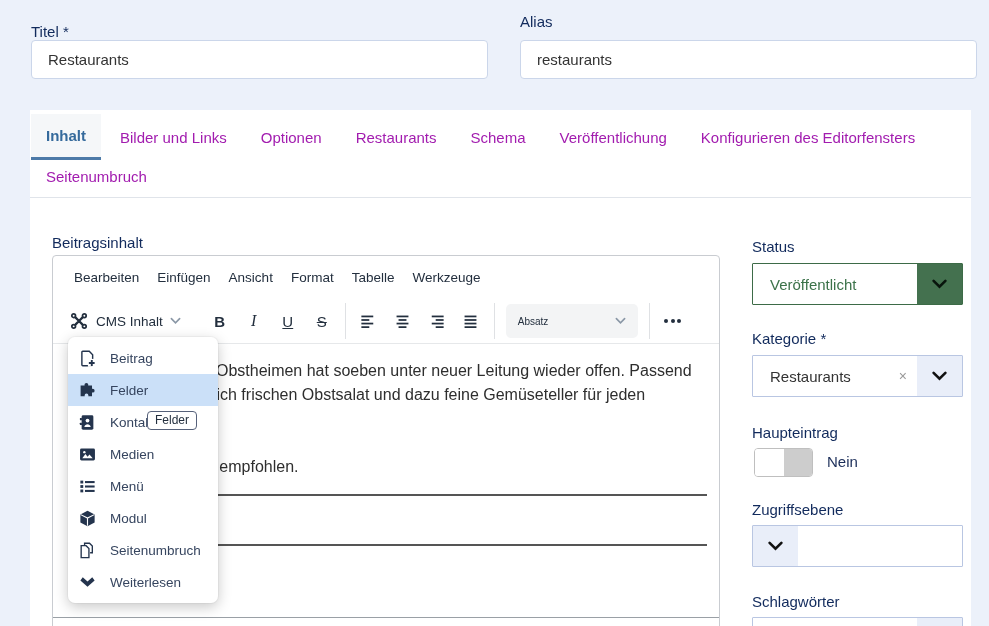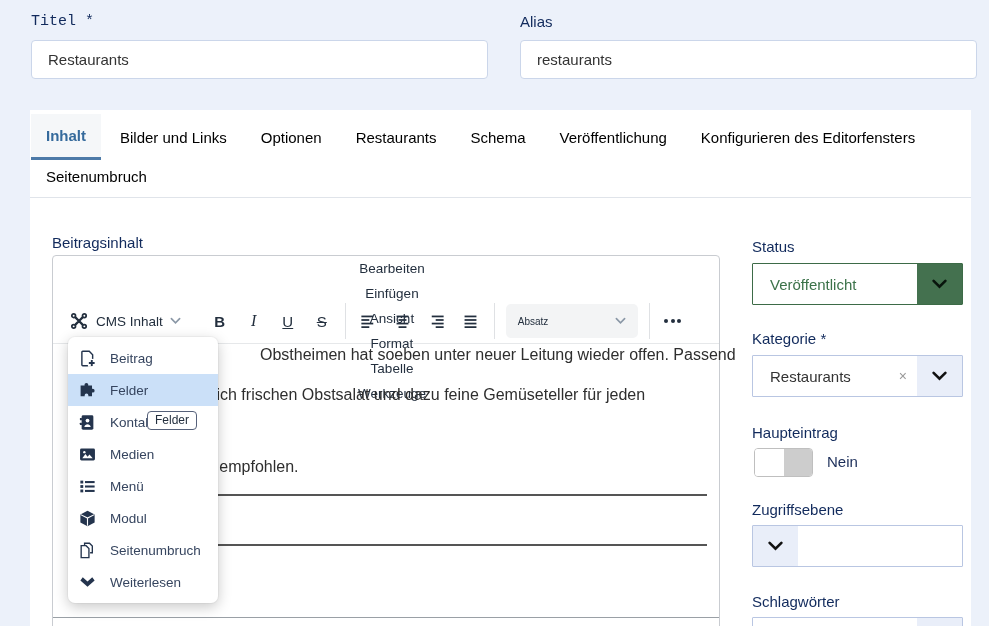--- a/index.html
+++ b/index.html
@@ -18,28 +18,28 @@
     position:absolute; height:39px; background:#fff;
     border:1px solid #cbd6ea; border-radius:4px;
     font-size:15px; color:#333; padding:0 16px;
     font-family:"Liberation Sans", sans-serif; outline:none; width:457px;
   }
 
   
   .card { position:absolute; left:30px; top:110px; width:941px; height:516px; background:#fff; }
 
   .tabs-row { position:absolute; left:1px; display:flex; gap:4px; }
-  .tab { height:46px; padding:0 15px; display:flex; align-items:center; font-size:15px; color:#000000; cursor:pointer; white-space:nowrap; }
+  .tab { height:46px; padding:0 15px; display:flex; align-items:center; font-size:15px; color:#a21caf; cursor:pointer; white-space:nowrap; }
   .tab.active { color:#356a9c; font-weight:bold; background:#f5f7f9; border-bottom:3px solid #4d7aa8; }
   .tab.row2 { height:41px; }
   .tabs-divider { position:absolute; left:0; right:0; top:87px; height:1px; background:#e0e4ea; }
 
   
   .editor { position:absolute; left:22px; top:145px; width:668px; height:380px; border:1px solid #c9ccd1; border-radius:4px; background:#fff; }
-  .menubar { height:43px; display:flex; align-items:center; padding-left:12px;flex-direction:column; }
+  .menubar { height:43px; display:flex; align-items:center; padding-left:12px; }
   .menu-item { padding:5px 9px; font-size:13.5px; color:#232f3e; border-radius:3px; cursor:pointer; white-space:nowrap; }
   .tbar { height:45px; display:flex; align-items:center; padding-left:8px; border-bottom:1px solid #e6e8ea; }
   .cms-btn { display:flex; align-items:center; gap:7px; padding:0 8px; height:34px; color:#232f3e; font-size:13.5px; cursor:pointer; white-space:nowrap; }
   .cms-btn svg.logo { width:20px; height:20px; color:#232f3e; }
   .chev-sm { width:11px; height:8px; color:#8a97a6; }
   .tb-btn { width:34px; height:34px; display:flex; align-items:center; justify-content:center; color:#232f3e; font-size:15px; cursor:pointer; border-radius:3px; }
   .b { font-weight:700; }
   .i { font-style:italic; font-family:"Liberation Serif", serif; font-size:16px; }
   .u { text-decoration:underline; }
   .s { text-decoration:line-through; }
@@ -76,21 +76,21 @@
   .combo-box .sel-seg { background:#e9eef9; }
   .remove-x { margin-right:10px; color:#999; font-size:14px; cursor:pointer; }
   .toggle { position:absolute; left:754px; top:448px; width:59px; height:29px; border:1px solid #bfbfbf; border-radius:4px; overflow:hidden; display:flex; cursor:pointer; }
   .toggle .half { flex:1; }
   .toggle .on-half { background:#fff; }
   .toggle .off-half { background:#cdcdcd; }
 </style>
 </head>
 <body>
 
-<div class="abs navy-label" style="left:31px; top:13px;font-family:Liberation Mono, monospace;">Titel *</div>
+<div class="abs navy-label" style="left:31px; top:23px;">Titel *</div>
 <input class="text-input" style="left: 31px; top: 40px;" readonly="" value="Restaurants">
 
 <div class="abs navy-label" style="left:520px; top:13px;">Alias</div>
 <input class="text-input" style="left: 520px; top: 40px;" readonly="" value="restaurants">
 
 <div class="card">
 
   <div class="tabs-row" style="top:4px;text-align:right;">
     <div class="tab active">Inhalt</div>
     <div class="tab">Bilder und Links</div>
@@ -184,21 +184,21 @@
       </div>
       <div class="tb-sep"></div>
       <div class="more-btn" aria-label="more">
         <i></i>
           <i></i>
           <i></i>
       </div>
     </div>
 
     <div class="econtent">
-      <div class="eline" style="left:163px; top:1px;margin-left:44px;">Obstheimen hat soeben unter neuer Leitung wieder offen. Passend</div>
+      <div class="eline" style="left:163px; top:17px;">Obstheimen hat soeben unter neuer Leitung wieder offen. Passend</div>
       <div class="eline" style="left:151px; top:41px;">glich frischen Obstsalat und dazu feine Gemüseteller für jeden</div>
       <div class="eline" style="left:153px; top:113px;">d empfohlen.</div>
       <div class="ehr" style="top:149px;"></div>
       <div class="ehr" style="top:199px;"></div>
     </div>
     <div class="statusbar-divider"></div>
 
     <div class="insert-menu">
       <div class="mi">
         <span class="ic">

